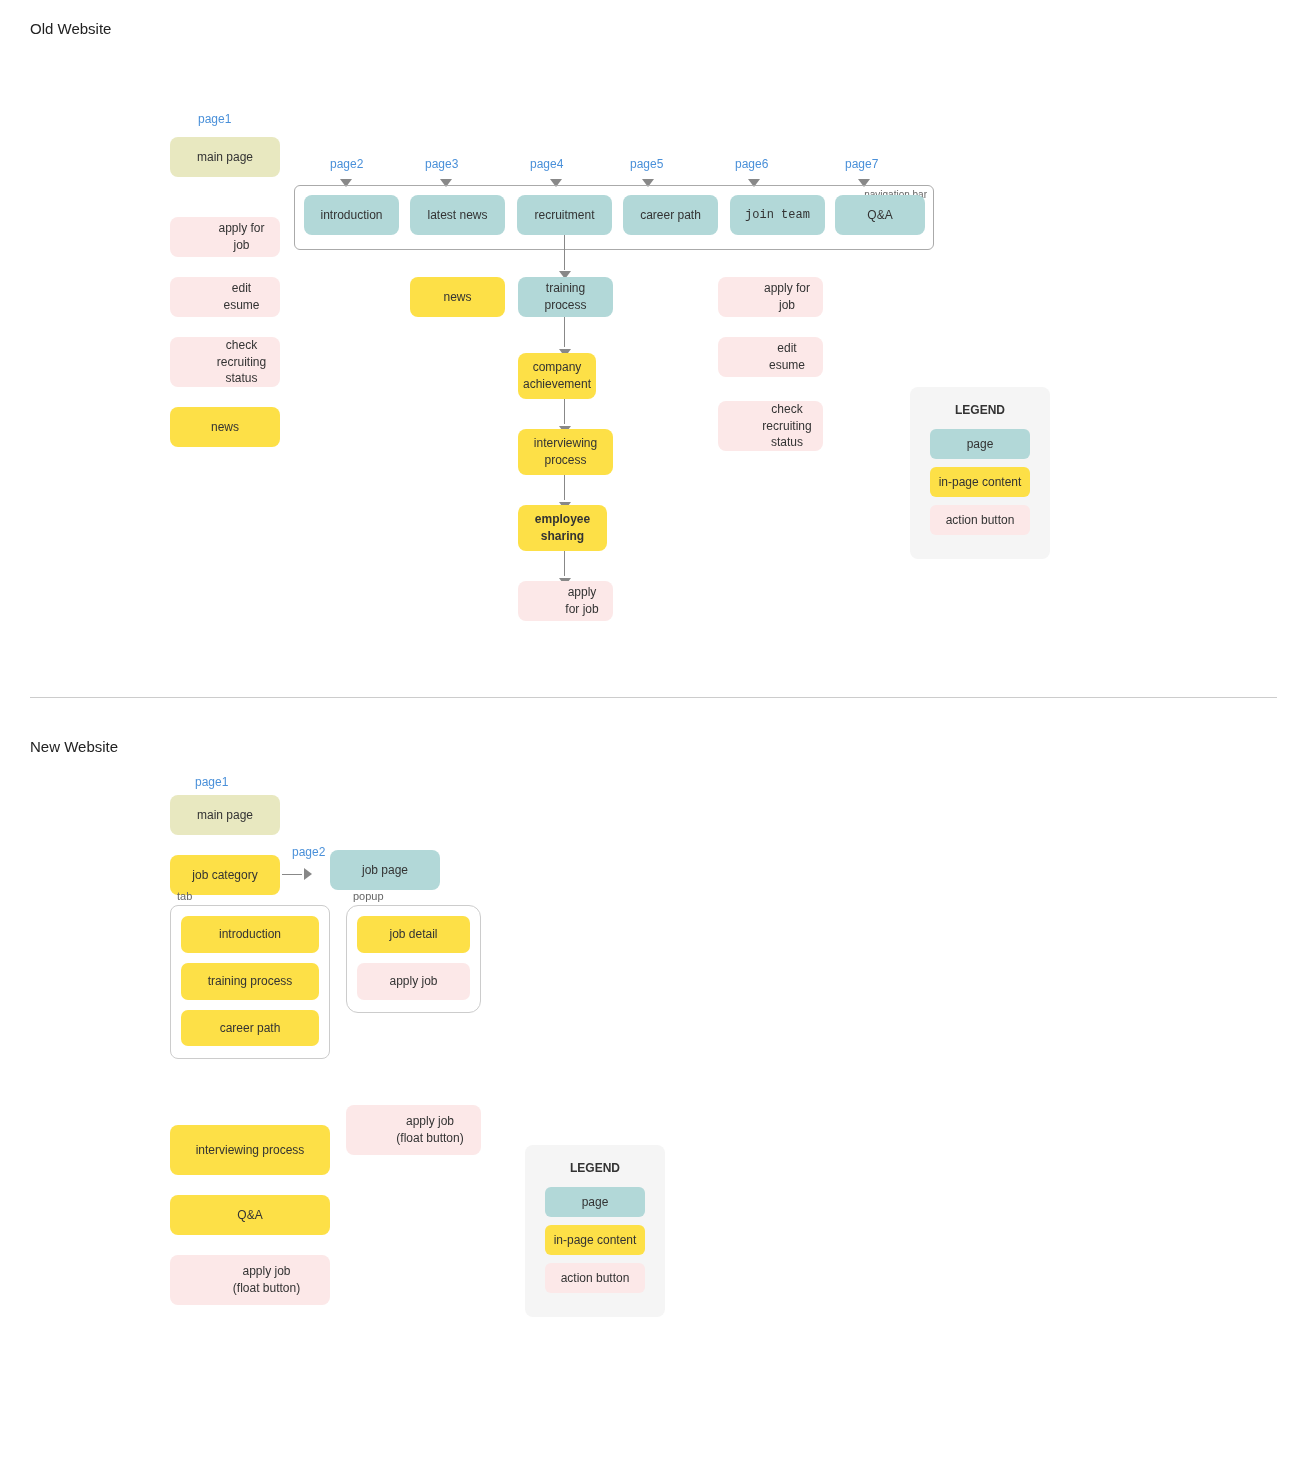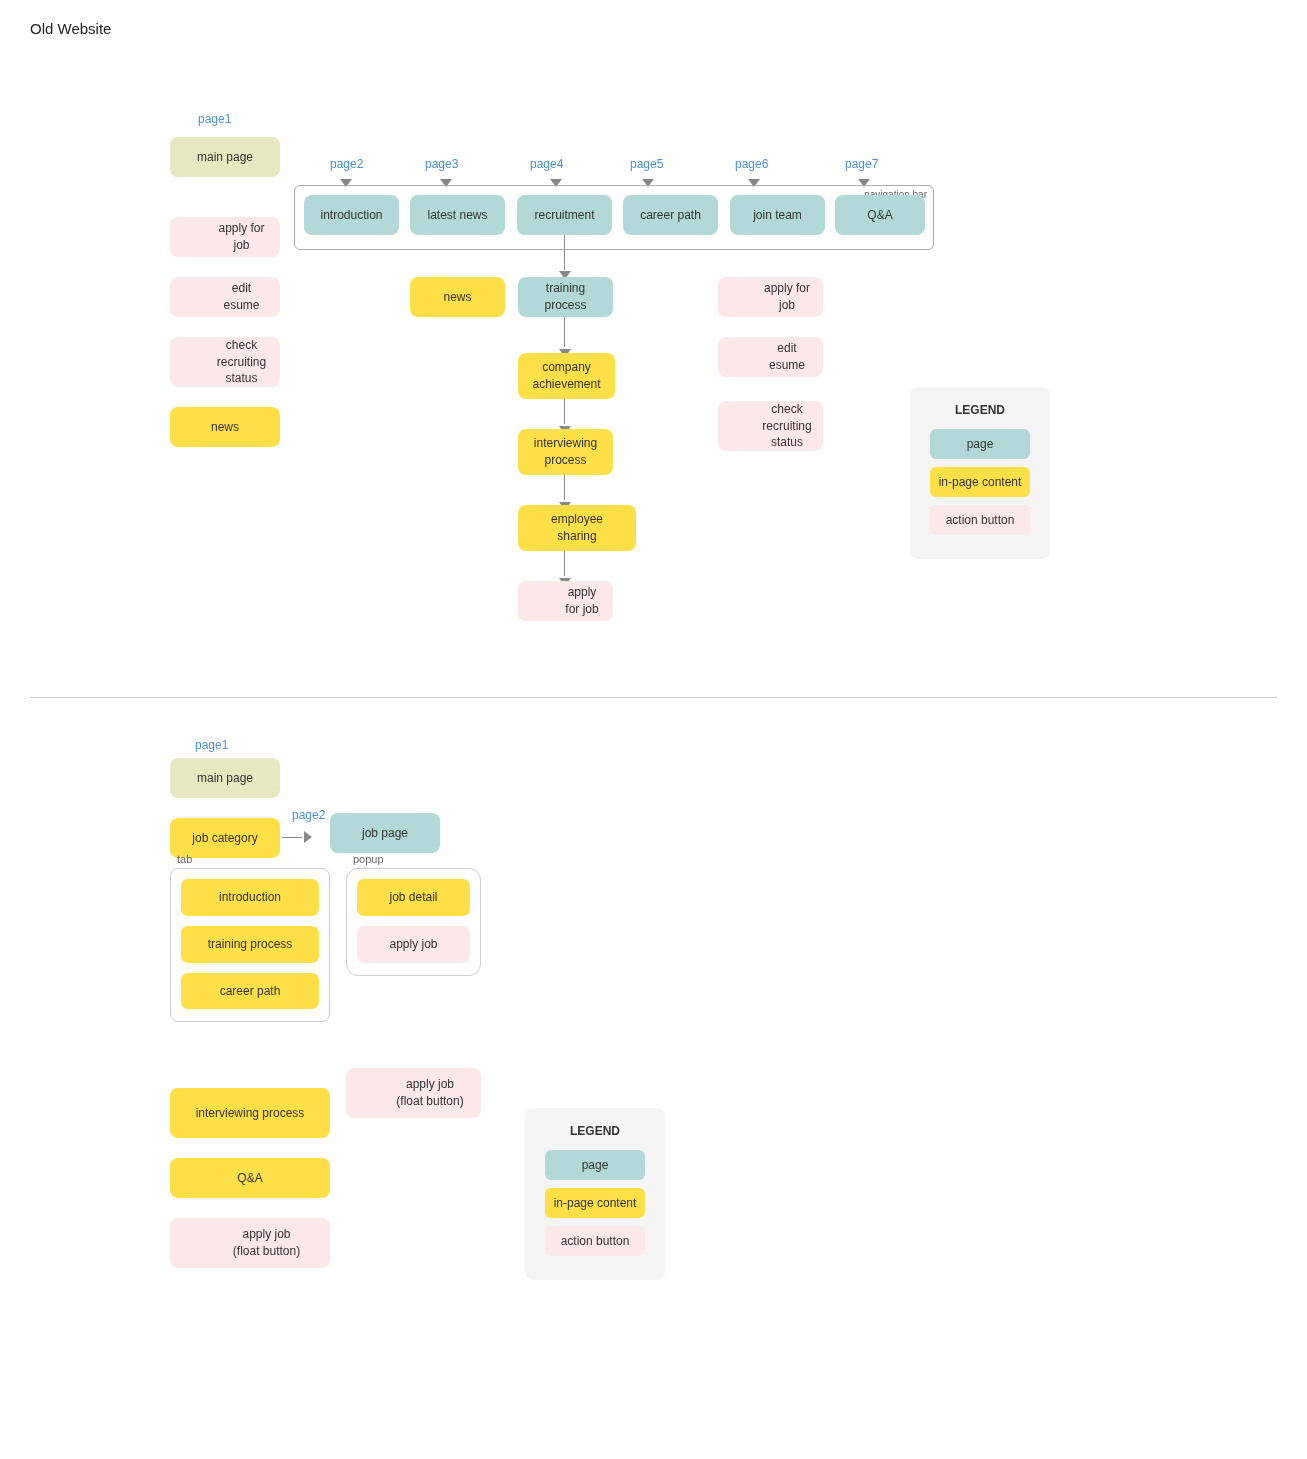--- a/index.html
+++ b/index.html
@@ -159,44 +159,44 @@
     <div class="abs" style="left:808px; top:118px;"><div class="arrow-down"></div></div>
 
     <div class="abs" style="left:244px; top:128px; width:640px; height:65px; border:1px solid #aaa; border-radius:6px;">
       <span style="position:absolute; right:6px; top:3px; font-size:10px; color:#666;">navigation bar</span>
     </div>
 
     <div class="node node-page abs" style="left:254px; top:138px; width:95px; height:40px;">introduction</div>
     <div class="node node-page abs" style="left:360px; top:138px; width:95px; height:40px;">latest news</div>
     <div class="node node-page abs" style="left:467px; top:138px; width:95px; height:40px;">recruitment</div>
     <div class="node node-page abs" style="left:573px; top:138px; width:95px; height:40px;">career path</div>
-    <div class="node node-page abs" style="left:680px; top:138px; width:95px; height:40px;">join team</div>
+    <div class="node node-page abs" style="left:680px; top:138px; width:95px; height:40px;font-family:Liberation Mono, monospace;">join team</div>
     <div class="node node-page abs" style="left:785px; top:138px; width:90px; height:40px;">Q&amp;A</div>
 
     <div class="node node-inpage abs" style="left:360px; top:220px; width:95px; height:40px;">news</div>
 
     <div class="arrow-line-v abs" style="left:514px; top:178px; height:35px;"></div>
     <div class="abs" style="left:509px; top:210px;"><div class="arrow-down"></div></div>
 
     <div class="node node-page abs" style="left:468px; top:220px; width:95px; height:40px;">training process</div>
 
     <div class="arrow-line-v abs" style="left:514px; top:260px; height:30px;"></div>
     <div class="abs" style="left:509px; top:288px;"><div class="arrow-down"></div></div>
 
-    <div class="node node-inpage abs" style="left:468px; top:296px; width:97px; height:46px;">company achievement</div>
+    <div class="node node-inpage abs" style="left:468px; top:296px; width:78px; height:46px;">company achievement</div>
 
     <div class="arrow-line-v abs" style="left:514px; top:342px; height:25px;"></div>
     <div class="abs" style="left:509px; top:365px;"><div class="arrow-down"></div></div>
 
     <div class="node node-inpage abs" style="left:468px; top:372px; width:95px; height:46px;">interviewing process</div>
 
     <div class="arrow-line-v abs" style="left:514px; top:418px; height:25px;"></div>
     <div class="abs" style="left:509px; top:441px;"><div class="arrow-down"></div></div>
 
-    <div class="node node-inpage abs" style="left:468px; top:448px; width:118px; height:46px;">employee sharing</div>
+    <div class="node node-inpage abs" style="left:468px; top:448px; width:89px; height:46px;font-weight:bold;">employee sharing</div>
 
     <div class="arrow-line-v abs" style="left:514px; top:494px; height:25px;"></div>
     <div class="abs" style="left:509px; top:517px;"><div class="arrow-down"></div></div>
 
     <div class="node node-action abs" style="left:468px; top:524px; width:95px; height:40px;">apply for job</div>
 
     <div class="node node-action abs" style="left:668px; top:220px; width:105px; height:40px;">apply for job</div>
     <div class="node node-action abs" style="left:668px; top:280px; width:105px; height:40px;">edit esume</div>
     <div class="node node-action abs" style="left:668px; top:344px; width:105px; height:50px;">check recruiting status</div>
 
@@ -206,20 +206,21 @@
       <div class="legend-item node-inpage">in-page content</div>
       <div class="legend-item node-action">action button</div>
     </div>
 
   </div>
 </div>
 
 <hr class="divider">
 
 <div class="new-website">
+  <div class="section-title">New Website</div>
 
   <div style="position:relative; margin-left:20px; height:650px;">
 
     <div class="page-label abs" style="left:145px; top:0px;">page1</div>
 
     <div class="node node-main-page abs" style="left:120px; top:20px; width:110px; height:40px;">
       <span>main page</span>
     </div>
 
     <div class="node node-inpage abs" style="left:120px; top:80px; width:110px; height:40px;">job category</div>

